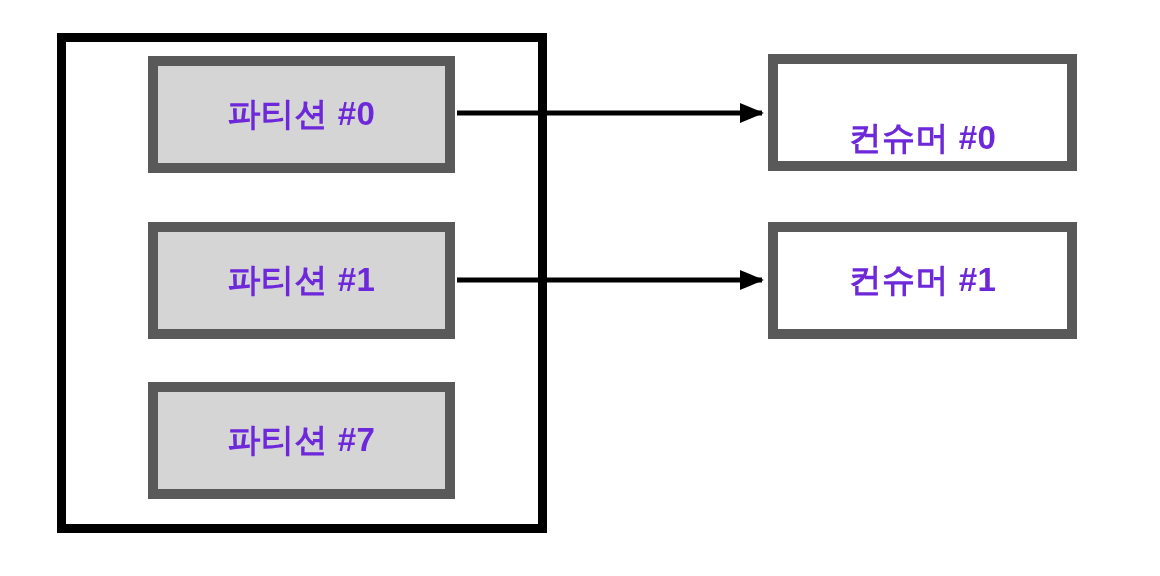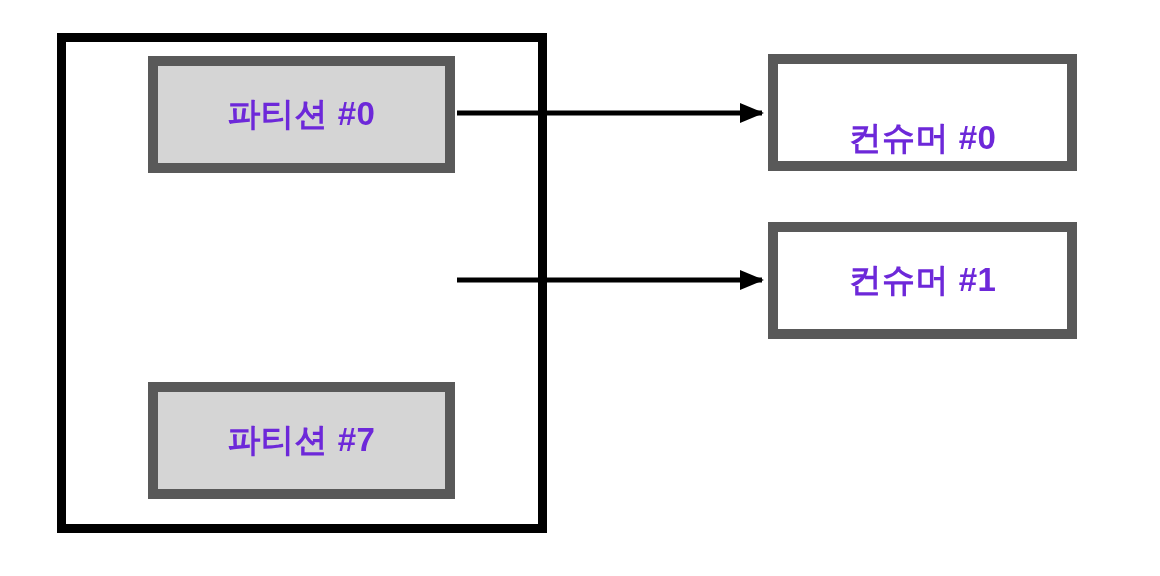--- a/index.html
+++ b/index.html
@@ -67,20 +67,23 @@
 <body>
 
 <div class="canvas">
 
   <div class="group-box"></div>
 
   <div class="node partition p0">
     <span>파티션 #0</span>
   </div>
 
+  <div class="node partition p1">
+    <span>파티션 #1</span>
+  </div>
 
   <div class="node partition p2">
     <span>파티션 #7</span>
   </div>
 
   <div class="node consumer c0">
     <span>컨슈머 #0</span>
   </div>
 
   <div class="node consumer c1">

